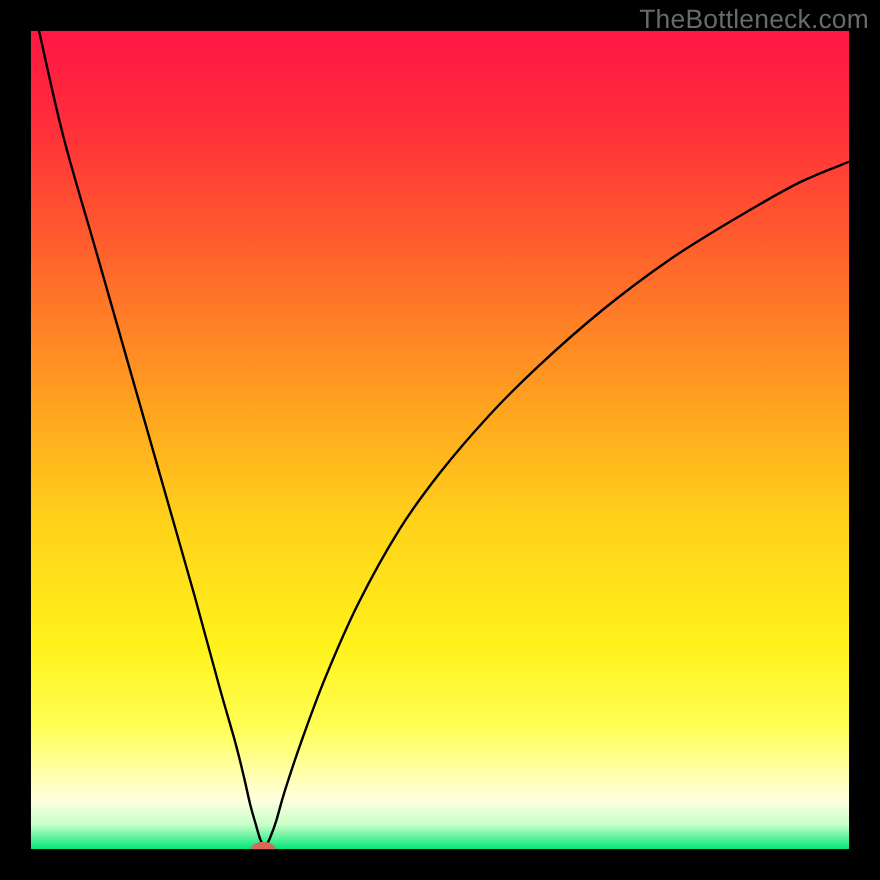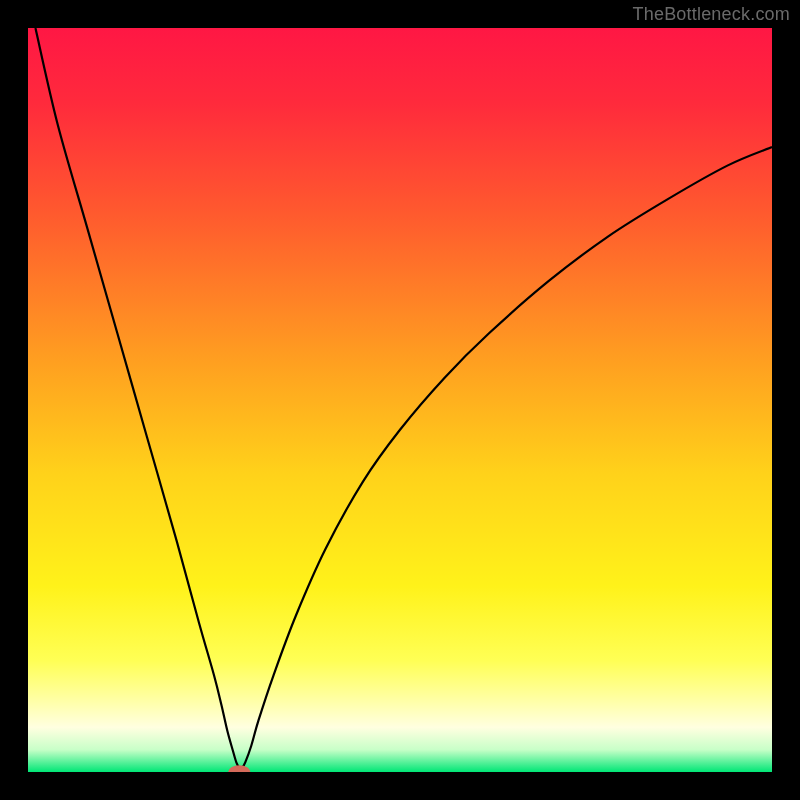--- a/index.html
+++ b/index.html
@@ -22,21 +22,21 @@
     top: 28px;
     width: 744px;
     height: 744px;
     
   }
   .watermark {
     position: absolute;
     top: 4px;
     right: 10px;
     color: #6a6a6a;
-    font-size: 18px;
+    font-size: 24px;
     font-weight: 400;
     letter-spacing: 0.2px;
     user-select: none;
   }
   svg { display: block; }
 </style>
 </head>
 <body>
 
 <div class="frame">

